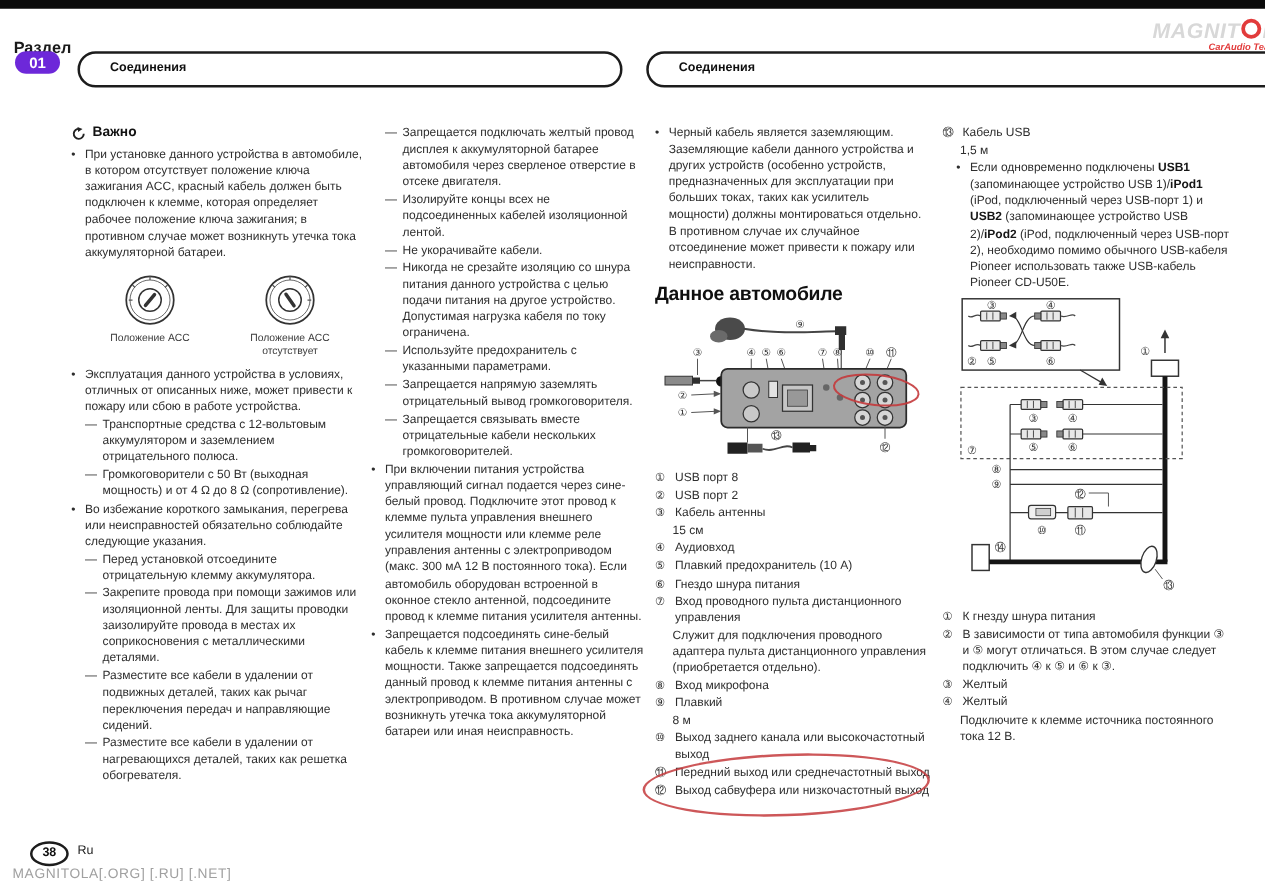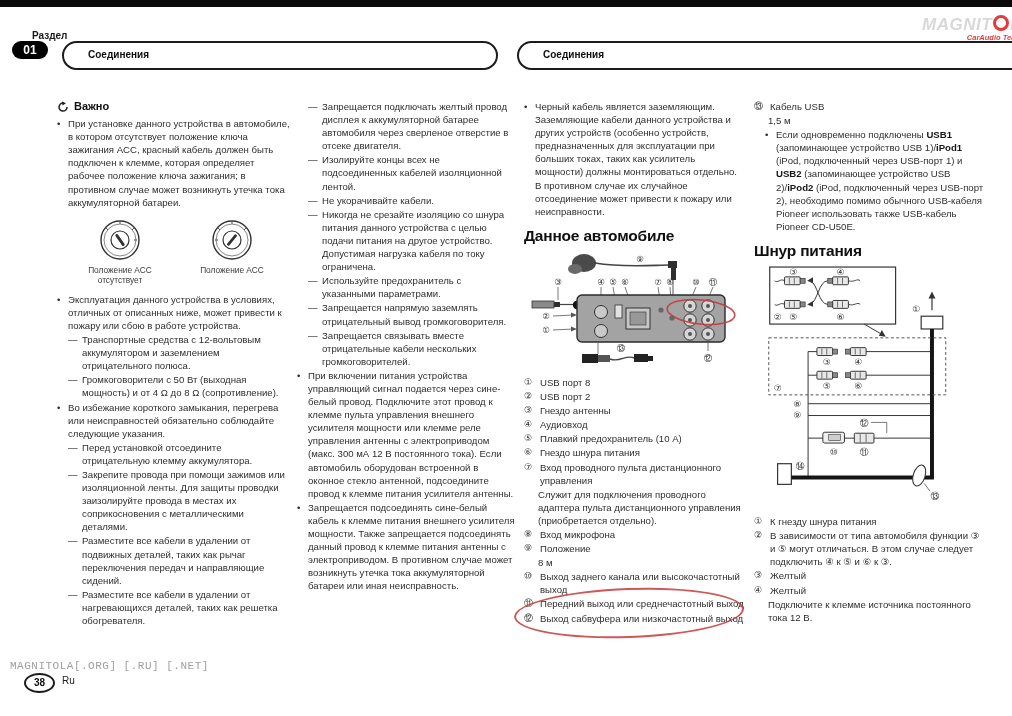--- a/index.html
+++ b/index.html
@@ -1,22 +1,22 @@
 <!DOCTYPE html>
 <html><head>
 <meta charset="utf-8">
 <style>
   html,body{margin:0;padding:0;background:#e8e8e8;}
   .page{position:relative;width:1012px;height:716px;background:#ffffff;overflow:hidden;
         font-family:"Liberation Sans","DejaVu Sans",sans-serif;color:#2e2e2e;}
   .topbar{position:absolute;left:0;top:0;width:1012px;height:7px;background:#0a0a0a;}
 
   
-  .section-label{position:absolute;left:32px;top:30px;font-size:10px;font-weight:bold;color:#1a1a1a;}
-  .section-badge{position:absolute;left:12px;top:41px;width:36px;height:18px;background:#000000;color:#fff;
+  .section-label{position:absolute;left:11px;top:30px;font-size:13px;font-weight:bold;color:#1a1a1a;}
+  .section-badge{position:absolute;left:12px;top:41px;width:36px;height:18px;background:#6d28d9;color:#fff;
                  border-radius:10px;font-size:12px;font-weight:bold;text-align:center;line-height:18px;}
   .pill{position:absolute;height:25px;border:2px solid #1c1c1c;border-radius:15px;background:#fff;}
   .pill-left{left:62px;top:41px;width:432px;}
   .pill-right{left:517px;top:41px;width:505px;}
   .pill span{display:inline-block;margin-left:24px;font-size:10px;font-weight:bold;color:#0f0f0f;line-height:24px;}
 
   
   .logo{position:absolute;left:922px;top:15px;width:100px;text-align:center;}
   .logo-main{font-size:17px;font-weight:bold;font-style:italic;color:#d8d8d8;letter-spacing:.5px;white-space:nowrap;}
   .logo-o{display:inline-block;width:10px;height:10px;border:3px solid #e23b3b;border-radius:50%;vertical-align:-1px;margin:0 1px;}
@@ -54,21 +54,21 @@
   .power-svg{width:236px;height:248px;margin:2px 0 4px 0;}
 
   .circled-item{position:relative;}
   .red-oval{position:absolute;left:-10px;top:-9px;width:226px;height:46px;border:2px solid rgba(196,58,60,.85);
             border-radius:50%;transform:rotate(-2deg);pointer-events:none;}
 
   
   .pagenum{position:absolute;left:24px;top:673px;width:27px;height:16px;border:2px solid #1c1c1c;border-radius:50%;
            font-size:10px;font-weight:bold;color:#111;text-align:center;line-height:16px;}
   .lang{position:absolute;left:62px;top:675px;font-size:10px;font-weight:normal;color:#222;}
-  .wm-bottom{position:absolute;left:10px;top:660px;font-family:Liberation Mono, monospace;
+  .wm-bottom{position:absolute;left:10px;top:693px;font-family:Liberation Sans, sans-serif;
              font-size:11px;color:#a0a0a0;letter-spacing:.5px;}
 </style>
 </head>
 <body>
 
 <div class="page">
   <div class="topbar"></div>
 
   <div class="section-label">Раздел</div>
   <div class="section-badge">01</div>
@@ -92,45 +92,45 @@
           </svg>
       </span>
       <span>Важно</span>
     </div>
     <div class="li b">
         <span class="mk">•</span>
         <span class="t">При установке данного устройства в автомобиле, в котором отсутствует положение ключа зажигания ACC, красный кабель должен быть подключен к клемме, которая определяет рабочее положение ключа зажигания; в противном случае может возникнуть утечка тока аккумуляторной батареи.</span>
       </div>
 
     <div class="keyfigs">
+      <div class="fig">
+        <svg viewBox="0 0 44 44" width="44" height="44" style="margin:0 auto">
+          <circle cx="22" cy="22" r="19" fill="none" stroke="#333" stroke-width="1.4"></circle>
+          <circle cx="22" cy="22" r="16" fill="none" stroke="#555" stroke-width=".7"></circle>
+          <circle cx="22" cy="22" r="9" fill="none" stroke="#333" stroke-width="1.2"></circle>
+          <rect x="20.6" y="15" width="2.8" height="14" rx="1.4" fill="#333" transform="rotate(40 22 22)"></rect>
+          <line x1="22" y1="3" x2="22" y2="6" stroke="#555"></line>
+            <line x1="8" y1="10" x2="10" y2="12" stroke="#555"></line>
+          <line x1="36" y1="10" x2="34" y2="12" stroke="#555"></line>
+            <line x1="5" y1="22" x2="8" y2="22" stroke="#555"></line>
+        </svg>
+        <div class="cap">Положение ACC</div>
+      </div>
       <div class="fig">
         <svg viewBox="0 0 44 44" width="44" height="44" style="margin:0 auto">
           <circle cx="22" cy="22" r="19" fill="none" stroke="#333" stroke-width="1.4"></circle>
           <circle cx="22" cy="22" r="16" fill="none" stroke="#555" stroke-width=".7"></circle>
           <circle cx="22" cy="22" r="9" fill="none" stroke="#333" stroke-width="1.2"></circle>
           <rect x="20.6" y="15" width="2.8" height="14" rx="1.4" fill="#333" transform="rotate(-35 22 22)"></rect>
           <line x1="22" y1="3" x2="22" y2="6" stroke="#555"></line>
             <line x1="8" y1="10" x2="10" y2="12" stroke="#555"></line>
           <line x1="36" y1="10" x2="34" y2="12" stroke="#555"></line>
             <line x1="39" y1="22" x2="36" y2="22" stroke="#555"></line>
         </svg>
         <div class="cap">Положение ACC отсутствует</div>
-      </div>
-      <div class="fig">
-        <svg viewBox="0 0 44 44" width="44" height="44" style="margin:0 auto">
-          <circle cx="22" cy="22" r="19" fill="none" stroke="#333" stroke-width="1.4"></circle>
-          <circle cx="22" cy="22" r="16" fill="none" stroke="#555" stroke-width=".7"></circle>
-          <circle cx="22" cy="22" r="9" fill="none" stroke="#333" stroke-width="1.2"></circle>
-          <rect x="20.6" y="15" width="2.8" height="14" rx="1.4" fill="#333" transform="rotate(40 22 22)"></rect>
-          <line x1="22" y1="3" x2="22" y2="6" stroke="#555"></line>
-            <line x1="8" y1="10" x2="10" y2="12" stroke="#555"></line>
-          <line x1="36" y1="10" x2="34" y2="12" stroke="#555"></line>
-            <line x1="5" y1="22" x2="8" y2="22" stroke="#555"></line>
-        </svg>
-        <div class="cap">Положение ACC</div>
       </div>
     </div>
 
     <div class="li b">
         <span class="mk">•</span>
         <span class="t">Эксплуатация данного устройства в условиях, отличных от описанных ниже, может привести к пожару или сбою в работе устройства.</span>
       </div>
     <div class="li d sub">
         <span class="mk">—</span>
         <span class="t">Транспортные средства с 12-вольтовым аккумулятором и заземлением отрицательного полюса.</span>
@@ -285,22 +285,23 @@
     <div class="li n">
         <span class="mk num">①</span>
         <span class="t">USB порт 8</span>
       </div>
     <div class="li n">
         <span class="mk num">②</span>
         <span class="t">USB порт 2</span>
       </div>
     <div class="li n">
         <span class="mk num">③</span>
-        <span class="t">Гнездо антенны</span>
-      </div>
+        <span class="t">Кабель антенны</span>
+      </div>
+    <div class="subline">15 см</div>
     <div class="li n">
         <span class="mk num">④</span>
         <span class="t">Аудиовход</span>
       </div>
     <div class="li n">
         <span class="mk num">⑤</span>
         <span class="t">Плавкий предохранитель (10 А)</span>
       </div>
     <div class="li n">
         <span class="mk num">⑥</span>
@@ -310,21 +311,21 @@
         <span class="mk num">⑦</span>
         <span class="t">Вход проводного пульта дистанционного управления</span>
       </div>
     <div class="subline">Служит для подключения проводного адаптера пульта дистанционного управления (приобретается отдельно).</div>
     <div class="li n">
         <span class="mk num">⑧</span>
         <span class="t">Вход микрофона</span>
       </div>
     <div class="li n">
         <span class="mk num">⑨</span>
-        <span class="t">Положение</span>
+        <span class="t">Плавкий</span>
       </div>
     <div class="subline">8 м</div>
     <div class="li n">
         <span class="mk num">⑩</span>
         <span class="t">Выход заднего канала или высокочастотный выход</span>
       </div>
     <div class="li n circled-item">
       <span class="mk num">⑪</span>
       <span class="t">Передний выход или среднечастотный выход</span>
       <div class="red-oval"></div>
@@ -338,21 +339,20 @@
   <div class="col col4">
     <div class="li n">
         <span class="mk num">⑬</span>
         <span class="t">Кабель USB</span>
       </div>
     <div class="subline">1,5 м</div>
     <div class="li b sub">
       <span class="mk">•</span>
       <span class="t"><span>Если одновременно подключены </span><span class="bold">USB1</span><span> (запоминающее устройство USB 1)/</span><span class="bold">iPod1</span><span> (iPod, подключенный через USB-порт 1) и </span><span class="bold">USB2</span><span> (запоминающее устройство USB 2)/</span><span class="bold">iPod2</span><span> (iPod, подключенный через USB-порт 2), необходимо помимо обычного USB-кабеля Pioneer использовать также USB-кабель Pioneer CD-U50E.</span></span>
     </div>
-    <h2>Шнур питания</h2>
 
     <svg class="power-svg" viewBox="0 0 240 248">
 
       <rect x="16" y="2" width="128" height="58" fill="none" stroke="#333" stroke-width="1.2"></rect>
       <text x="40" y="10" font-size="9" text-anchor="middle">③</text>
       <text x="88" y="10" font-size="9" text-anchor="middle">④</text>
       <text x="40" y="56" font-size="9" text-anchor="middle">⑤</text>
       <text x="88" y="56" font-size="9" text-anchor="middle">⑥</text>
       <text x="24" y="56" font-size="9" text-anchor="middle">②</text>
 

